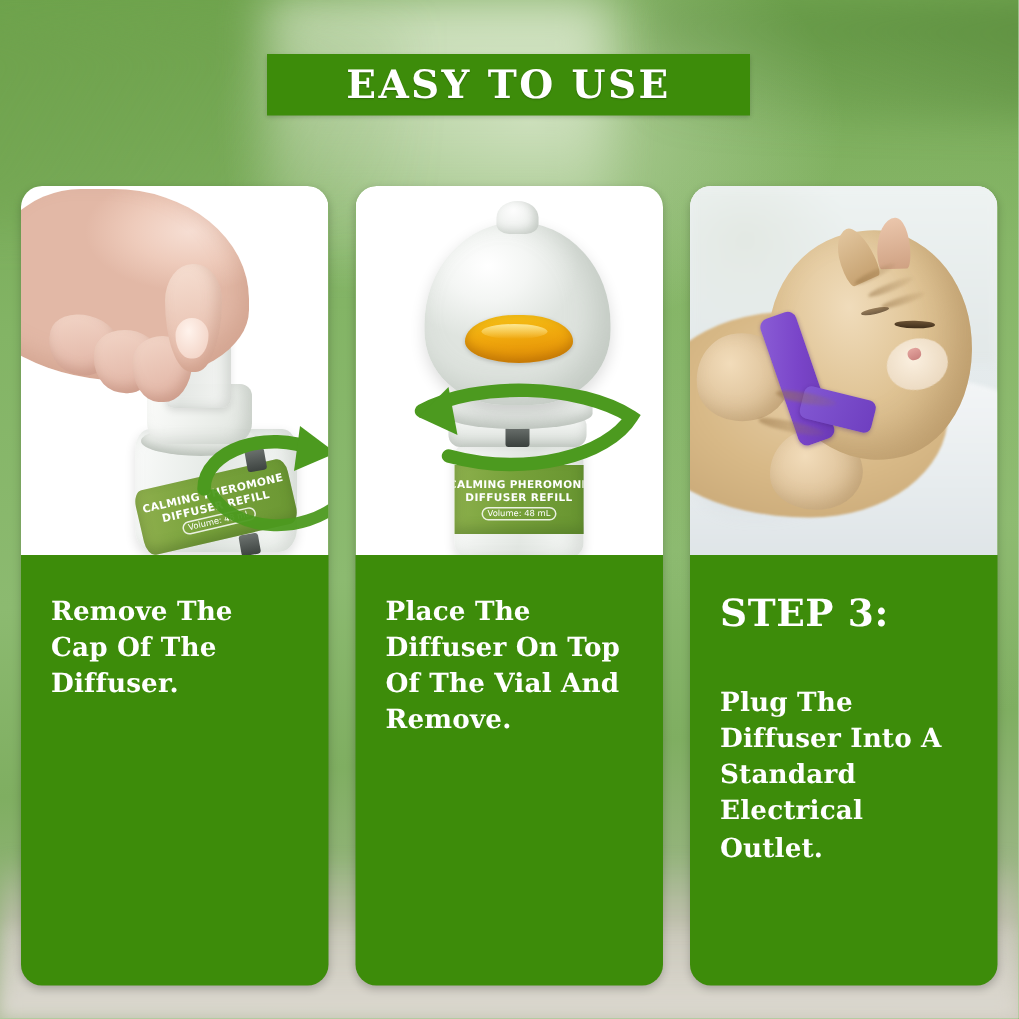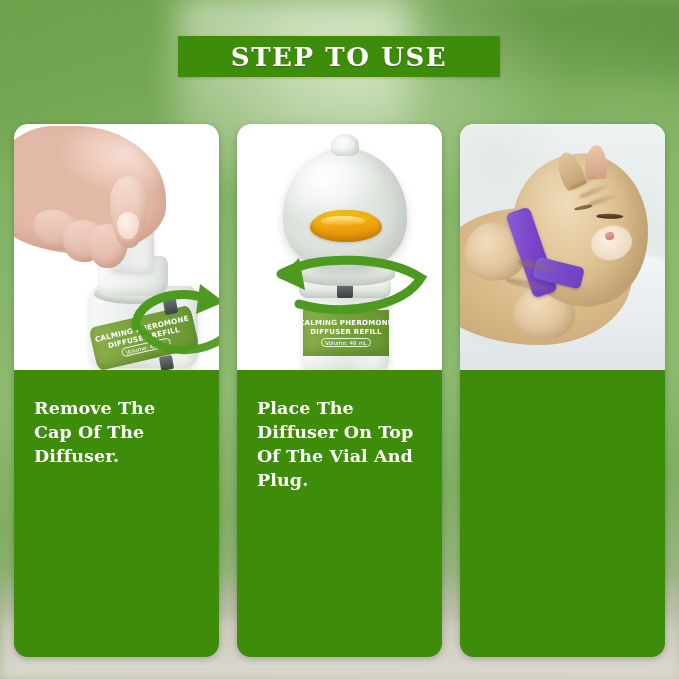--- a/index.html
+++ b/index.html
@@ -446,21 +446,21 @@
 <div class="poster">
 
   <div class="bg-room"></div>
   <div class="bg-window"></div>
   <div class="bg-streak-a"></div>
   <div class="bg-streak-b"></div>
   <div class="bg-floor"></div>
   <div class="bg-floor-sheen"></div>
 
   <div class="title-banner">
-    <span class="title-text">STEP TO USE</span>
+    <span class="title-text">EASY TO USE</span>
   </div>
 
   <div class="cards">
 
     <div class="card">
       <div class="card-photo">
         <div class="p1">
           <div class="p1-vial"></div>
           <div class="p1-label">
             <span class="lab-line">CALMING PHEROMONE</span>
@@ -510,21 +510,21 @@
           <div class="p2-accent-hi"></div>
           <div class="p2-arrow">
             <svg class="arrow-svg" viewBox="0 0 180 72">
               <path d="M26 22 C 62 2, 132 4, 166 26 C 150 52, 96 66, 44 52" fill="none" stroke="#4c9a1f" stroke-width="9" stroke-linecap="round"></path>
               <path d="M44 6 L24 26 L50 38 Z" fill="#4c9a1f"></path>
             </svg>
           </div>
         </div>
       </div>
       <div class="card-body">
-        <p class="step-desc">Place The Diffuser On Top Of The Vial And Plug.</p>
+        <p class="step-desc">Place The Diffuser On Top Of The Vial And Remove.</p>
       </div>
     </div>
 
     <div class="card">
       <div class="card-photo">
         <div class="p3">
           <div class="cat-bg-blur"></div>
           <div class="cat-bed"></div>
           <div class="cat-bed-fold"></div>
           <div class="cat-body"></div>
@@ -540,16 +540,20 @@
             <div class="cat-eye"></div>
             <div class="cat-eye2"></div>
             <div class="cat-nose"></div>
           </div>
           <div class="cat-collar"></div>
           <div class="cat-collar2"></div>
           <div class="cat-stripe s4"></div>
           <div class="cat-stripe s5"></div>
         </div>
       </div>
+      <div class="card-body">
+        <h2 class="step-title">STEP 3:</h2>
+        <p class="step-desc">Plug The Diffuser Into A Standard Electrical Outlet.</p>
+      </div>
     </div>
 
   </div>
 </div>
 
 </body></html>

